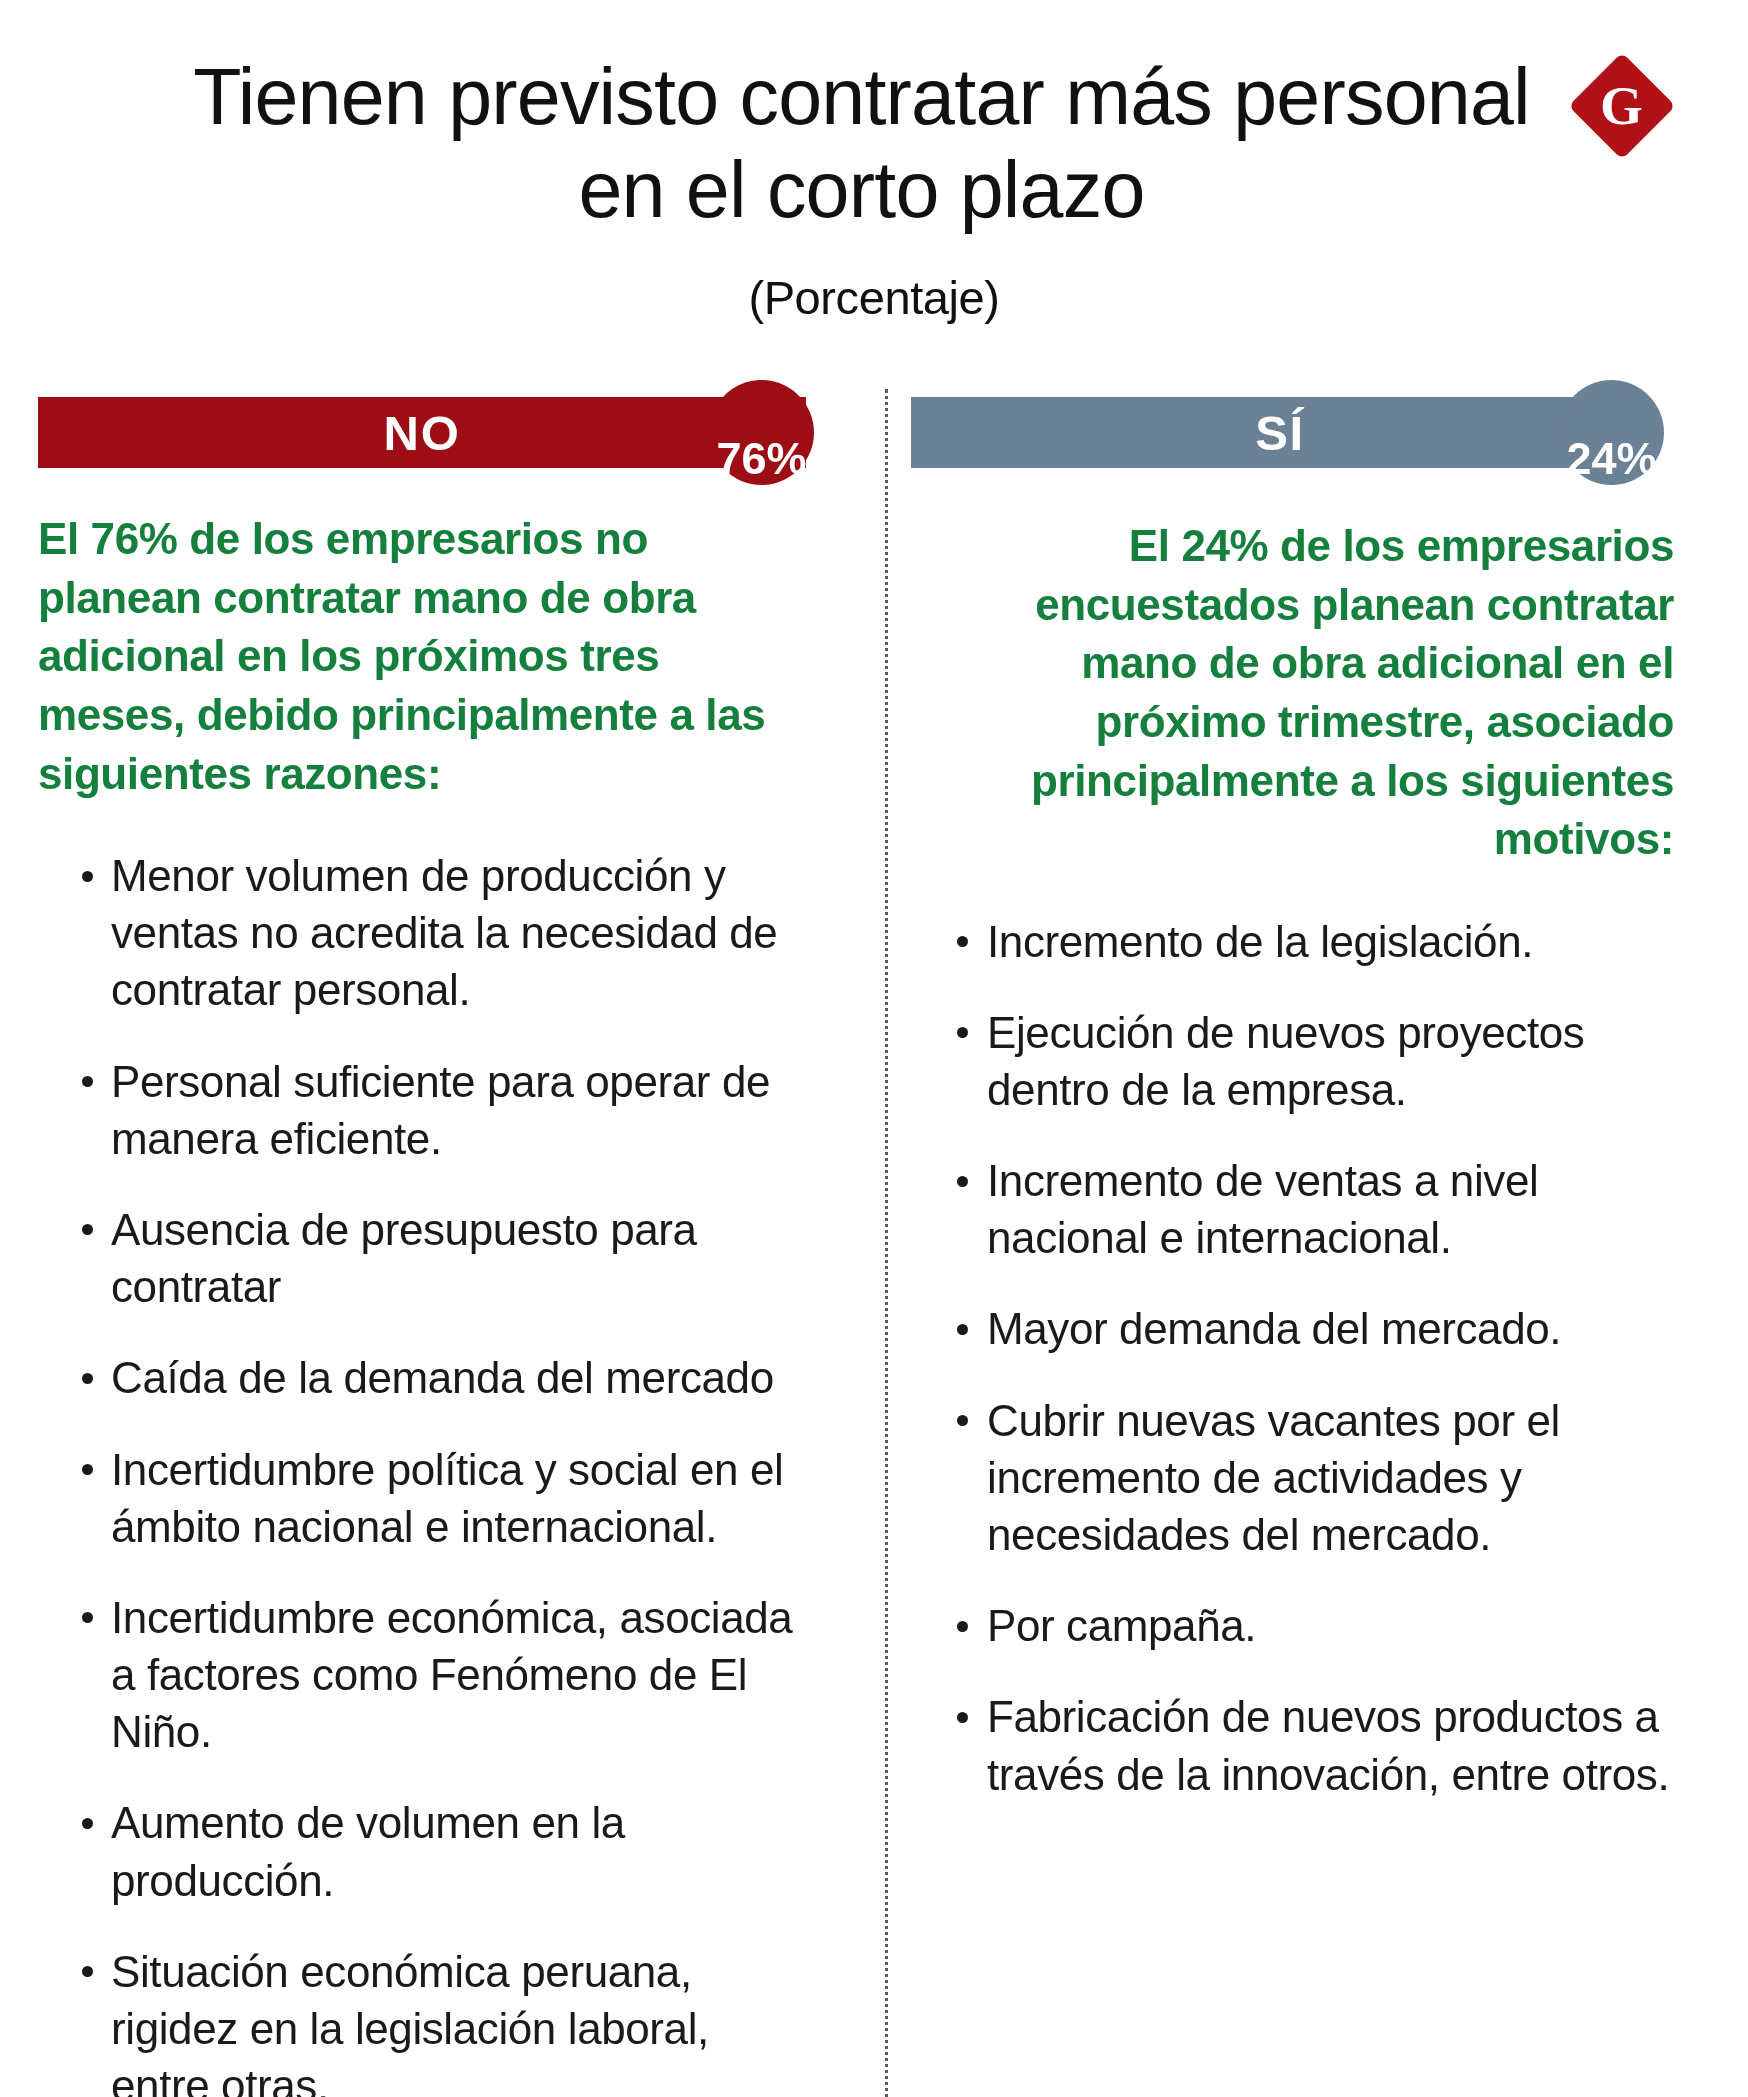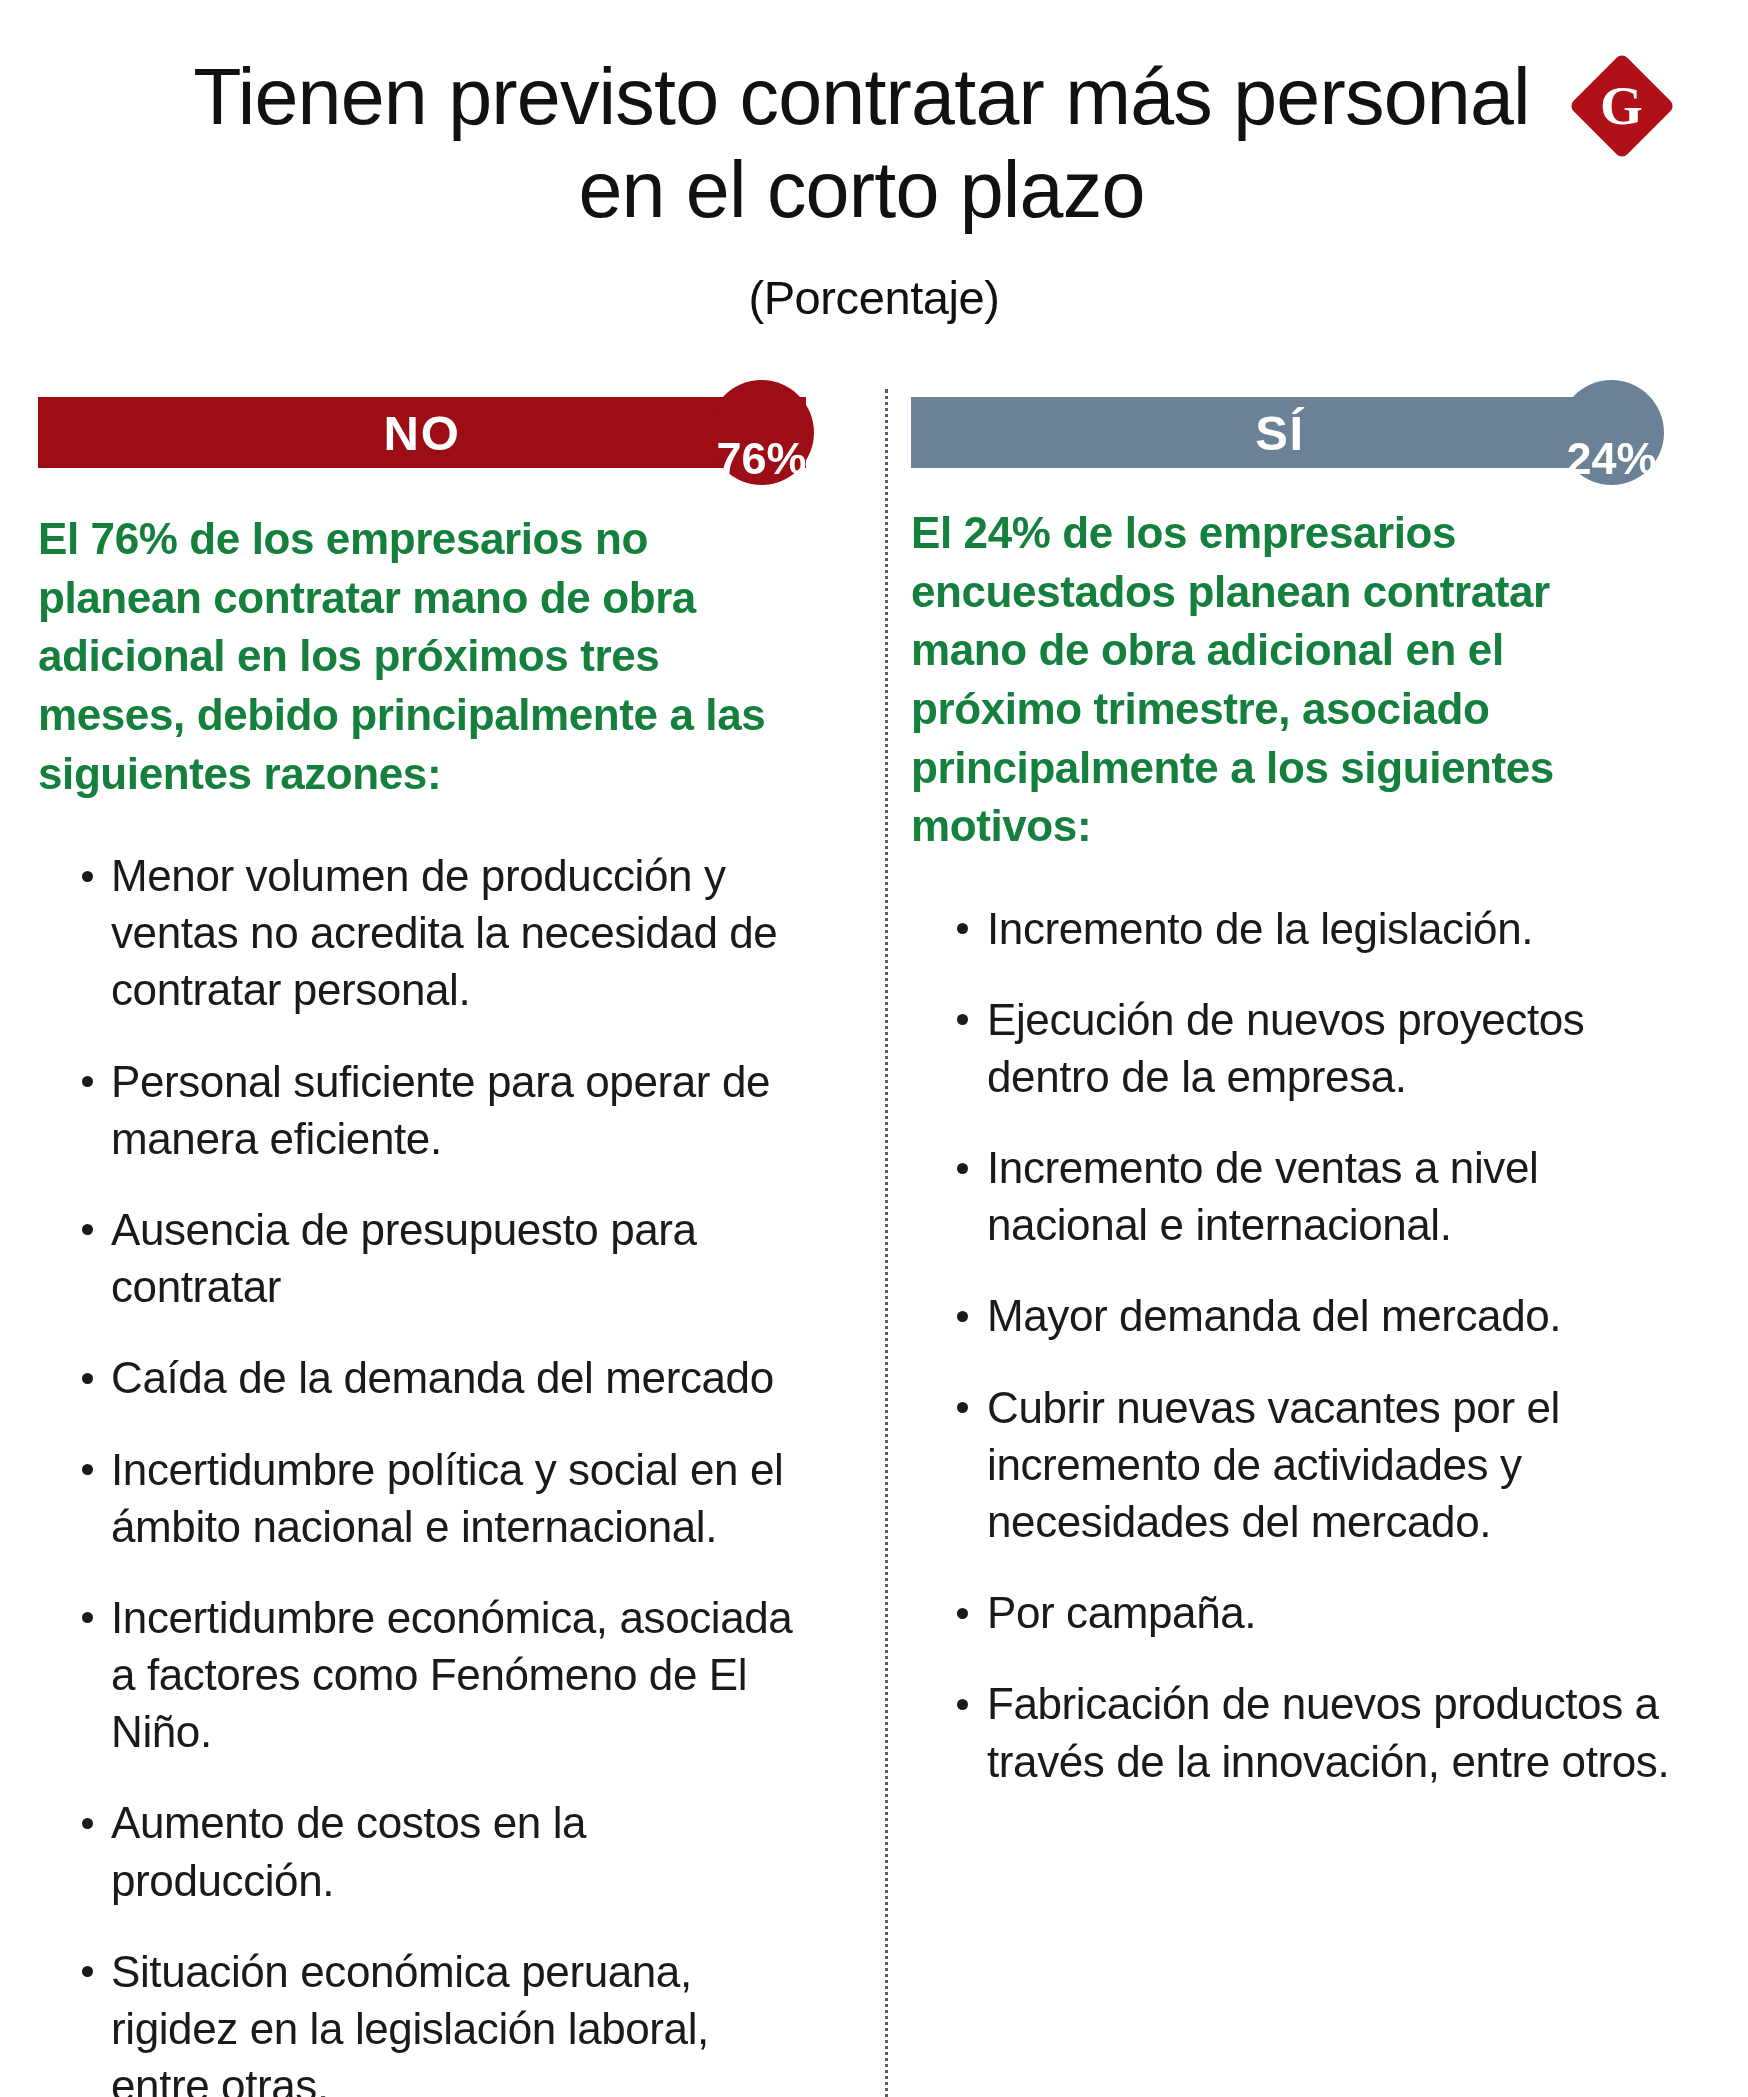--- a/index.html
+++ b/index.html
@@ -148,21 +148,21 @@
 
   
   .intro {
     font-size: 44px;
     line-height: 1.33;
     font-weight: bold;
     color: #15803d;
     margin-top: 25px;
     letter-spacing: -0.4px;
   }
-  .col-right .intro { margin-top: 19px; }
+  .col-right .intro { margin-top: 32px; text-align: right; }
 
   
   ul.bullets {
     list-style: none;
     margin: 40px 0 0 0;
     padding: 0;
   }
   ul.bullets li {
     position: relative;
     font-size: 44px;
@@ -216,21 +216,21 @@
 
       <p class="intro">El 76% de los empresarios no planean contratar mano de obra adicional en los próximos tres meses, debido principalmente a las siguientes razones:</p>
 
       <ul class="bullets">
         <li>Menor volumen de producción y ventas no acredita la necesidad de contratar personal.</li>
         <li>Personal suficiente para operar de manera eficiente.</li>
         <li>Ausencia de presupuesto para contratar</li>
         <li>Caída de la demanda del mercado</li>
         <li>Incertidumbre política y social en el ámbito nacional e internacional.</li>
         <li>Incertidumbre económica, asociada a factores como Fenómeno de El Niño.</li>
-        <li>Aumento de costos en la producción.</li>
+        <li>Aumento de volumen en la producción.</li>
         <li>Situación económica peruana, rigidez en la legislación laboral, entre otras.</li>
       </ul>
     </div>
 
     <div class="col col-right">
       <div class="banner-wrap">
         <div class="banner banner-si">
           <span class="banner-label">SÍ</span>
         </div>
         <div class="bubble bubble-si">

